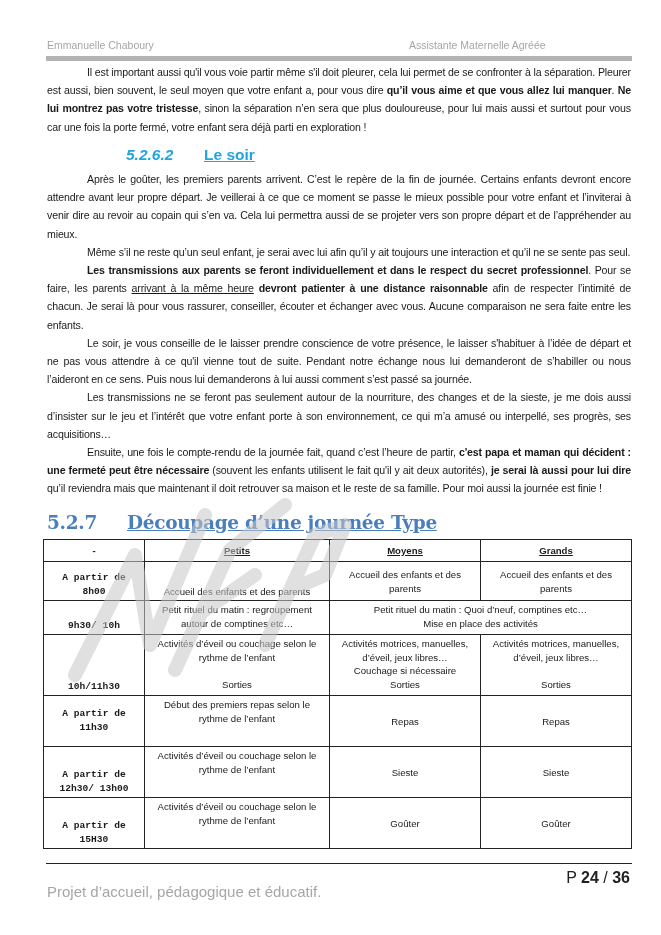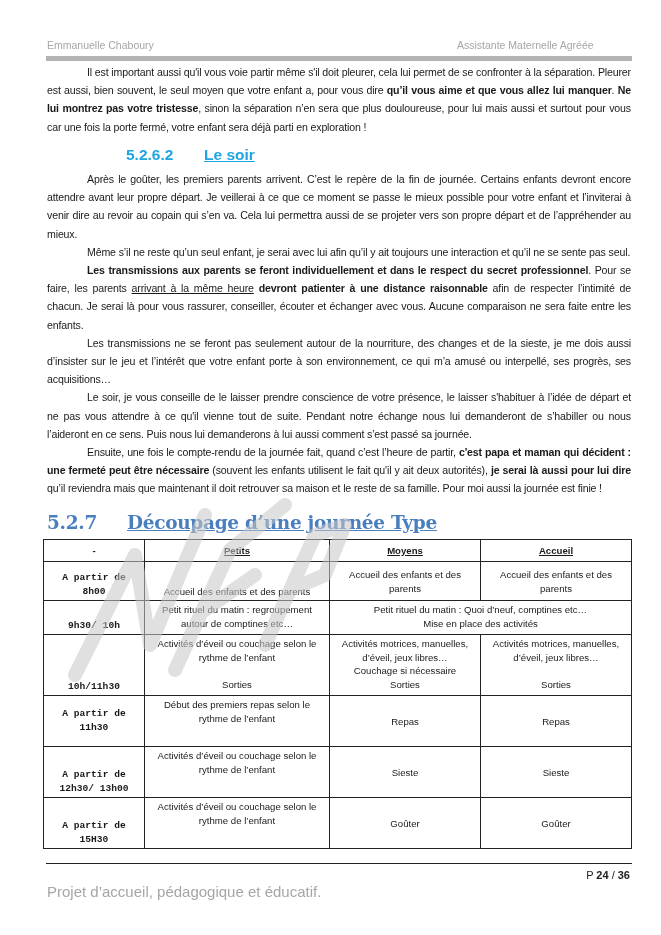--- a/index.html
+++ b/index.html
@@ -3,33 +3,33 @@
 <meta charset="utf-8">
 <style>
   html, body { margin: 0; padding: 0; background: #ffffff; }
   body { width: 661px; height: 935px; position: relative; overflow: hidden;
          font-family: "Liberation Sans", "DejaVu Sans", sans-serif; color: #1a1a1a; }
   .page { position: absolute; left: 0; top: 0; width: 661px; height: 935px; }
 
   .hdr { position: absolute; left: 47px; right: 30px; top: 39px; height: 16px;
          font-size: 10.5px; color: #a6a6a6; }
   .hdr .left { position: absolute; left: 0; top: 0; }
-  .hdr .right { position: absolute; left: 362px; top: 0; margin-left: 48px; }
+  .hdr .right { position: absolute; left: 362px; top: 0; }
   .hdr-rule { position: absolute; left: 46px; width: 586px; top: 56px; height: 5px; background: #b3b3b3; }
 
   .body-text { position: absolute; left: 47px; width: 584px; font-size: 10.6px; line-height: 18.2px;
                text-align: justify; letter-spacing: -0.15px; }
   .body-text p { margin: 0; }
   .ind { text-indent: 40px; }
   b { font-weight: bold; margin-top: 8px; }
   u { }
 
   .h4 { position: absolute; left: 126px; top: 146px; font-size: 15.5px; font-weight: bold; color: #1fa6e0;
         font-family: "Liberation Sans", sans-serif; }
-  .h4 .num { display: inline-block; width: 78px; }
+  .h4 .num { display: inline-block; width: 78px; font-style: italic; }
   .h4 .title { text-decoration: underline; }
 
   .h3 { position: absolute; left: 47px; top: 512px; font-size: 18.5px; font-weight: bold; color: #4a7fbf;
         font-family: "DejaVu Serif", "Liberation Serif", serif; letter-spacing: -0.3px; }
   .h3 .num { display: inline-block; width: 80px; }
   .h3 .title { text-decoration: underline; }
 
   table.sched { position: absolute; left: 43px; top: 539px; width: 588px; border-collapse: collapse;
                 font-size: 9.6px; line-height: 13.5px; table-layout: fixed; }
   table.sched td, table.sched th { border: 1px solid #222; padding: 1px 4px; text-align: center; }
@@ -43,21 +43,21 @@
   .r3 td { height: 57px; }
   .r4 td { height: 47px; }
   .r5 td { height: 47px; }
   .r6 td { height: 47px; }
   .mid { vertical-align: middle !important; }
   .gap { display: block; height: 13.5px; }
 
   .watermark { position: absolute; left: 55px; top: 495px; width: 300px; height: 190px; pointer-events: none; opacity: 0.55; }
 
   .foot-rule { position: absolute; left: 46px; width: 586px; top: 863px; height: 1px; background: #222; }
-  .pagenum { position: absolute; right: 31px; top: 869px; font-size: 11px; color: #222; }
+  .pagenum { position: absolute; right: 31px; top: 869px; font-size: 16px; color: #222; }
   .pagenum b { font-weight: bold; }
   .foot-left { position: absolute; left: 47px; top: 883px; font-size: 15px; color: #a6a6a6; }
 </style>
 </head>
 <body>
 
 <div class="page">
 
   <div class="hdr">
     <span class="left">Emmanuelle Chaboury</span>
@@ -74,22 +74,22 @@
   <div class="h4">
     <span class="num">5.2.6.2</span><span class="title">Le soir</span>
   </div>
 
   <div class="body-text" style="top:170px;">
     <p class="ind">Après le goûter, les premiers parents arrivent. C’est le repère de la fin de journée. Certains enfants devront encore attendre avant leur propre départ. Je veillerai à ce que ce moment se passe le mieux possible pour votre enfant et l’inviterai à venir dire au revoir au copain qui s’en va. Cela lui permettra aussi de se projeter vers son propre départ et de l’appréhender au mieux.</p>
     <p class="ind">Même s’il ne reste qu’un seul enfant, je serai avec lui afin qu’il y ait toujours une interaction et qu’il ne se sente pas seul.</p>
     <p class="ind">
       <b>Les transmissions aux parents se feront individuellement et dans le respect du secret professionnel</b><span>. Pour se faire, les parents </span><u>arrivant à la même heure</u><span> </span><b>devront patienter à une distance raisonnable</b><span> afin de respecter l’intimité de chacun. Je serai là pour vous rassurer, conseiller, écouter et échanger avec vous. Aucune comparaison ne sera faite entre les enfants.</span>
     </p>
+    <p class="ind"> Le soir, je vous conseille de le laisser prendre conscience de votre présence, le laisser s'habituer à l’idée de départ et ne pas vous attendre à ce qu'il vienne tout de suite. Pendant notre échange nous lui demanderont de s’habiller ou nous l’aideront en ce sens. Puis nous lui demanderons à lui aussi comment s’est passé sa journée.</p>
     <p class="ind">Les transmissions ne se feront pas seulement autour de la nourriture, des changes et de la sieste, je me dois aussi d’insister sur le jeu et l’intérêt que votre enfant porte à son environnement, ce qui m’a amusé ou interpellé, ses progrès, ses acquisitions…</p>
-    <p class="ind"> Le soir, je vous conseille de le laisser prendre conscience de votre présence, le laisser s'habituer à l’idée de départ et ne pas vous attendre à ce qu'il vienne tout de suite. Pendant notre échange nous lui demanderont de s’habiller ou nous l’aideront en ce sens. Puis nous lui demanderons à lui aussi comment s’est passé sa journée.</p>
     <p class="ind">
       <span>Ensuite, une fois le compte-rendu de la journée fait, quand c’est l’heure de partir, </span><b>c'est papa et maman qui décident : une fermeté peut être nécessaire</b><span> (souvent les enfants utilisent le fait qu'il y ait deux autorités), </span><b>je serai là aussi pour lui dire</b><span> qu’il reviendra mais que maintenant il doit retrouver sa maison et le reste de sa famille. Pour moi aussi la journée est finie !</span>
     </p>
   </div>
 
   <div class="h3">
     <span class="num">5.2.7</span><span class="title">Découpage d’une journée Type</span>
   </div>
 
   <table class="sched">
@@ -97,21 +97,21 @@
       <col style="width:101px">
         <col style="width:185px">
         <col style="width:151px">
         <col style="width:151px">
     </colgroup>
     <tbody>
         <tr>
       <th><span style="text-decoration:none">-</span></th>
       <th><span>Petits</span></th>
       <th><span>Moyens</span></th>
-      <th><span>Accueil</span></th>
+      <th><span>Grands</span></th>
     </tr>
     <tr class="r1">
       <td class="time">A partir de 8h00</td>
       <td class="bot">Accueil des enfants et des parents</td>
       <td class="act mid">Accueil des enfants et des parents</td>
       <td class="act mid">Accueil des enfants et des parents</td>
     </tr>
     <tr class="r2">
       <td class="time">9h30/ 10h</td>
       <td class="act">Petit rituel du matin : regroupement autour de   comptines etc…</td>

